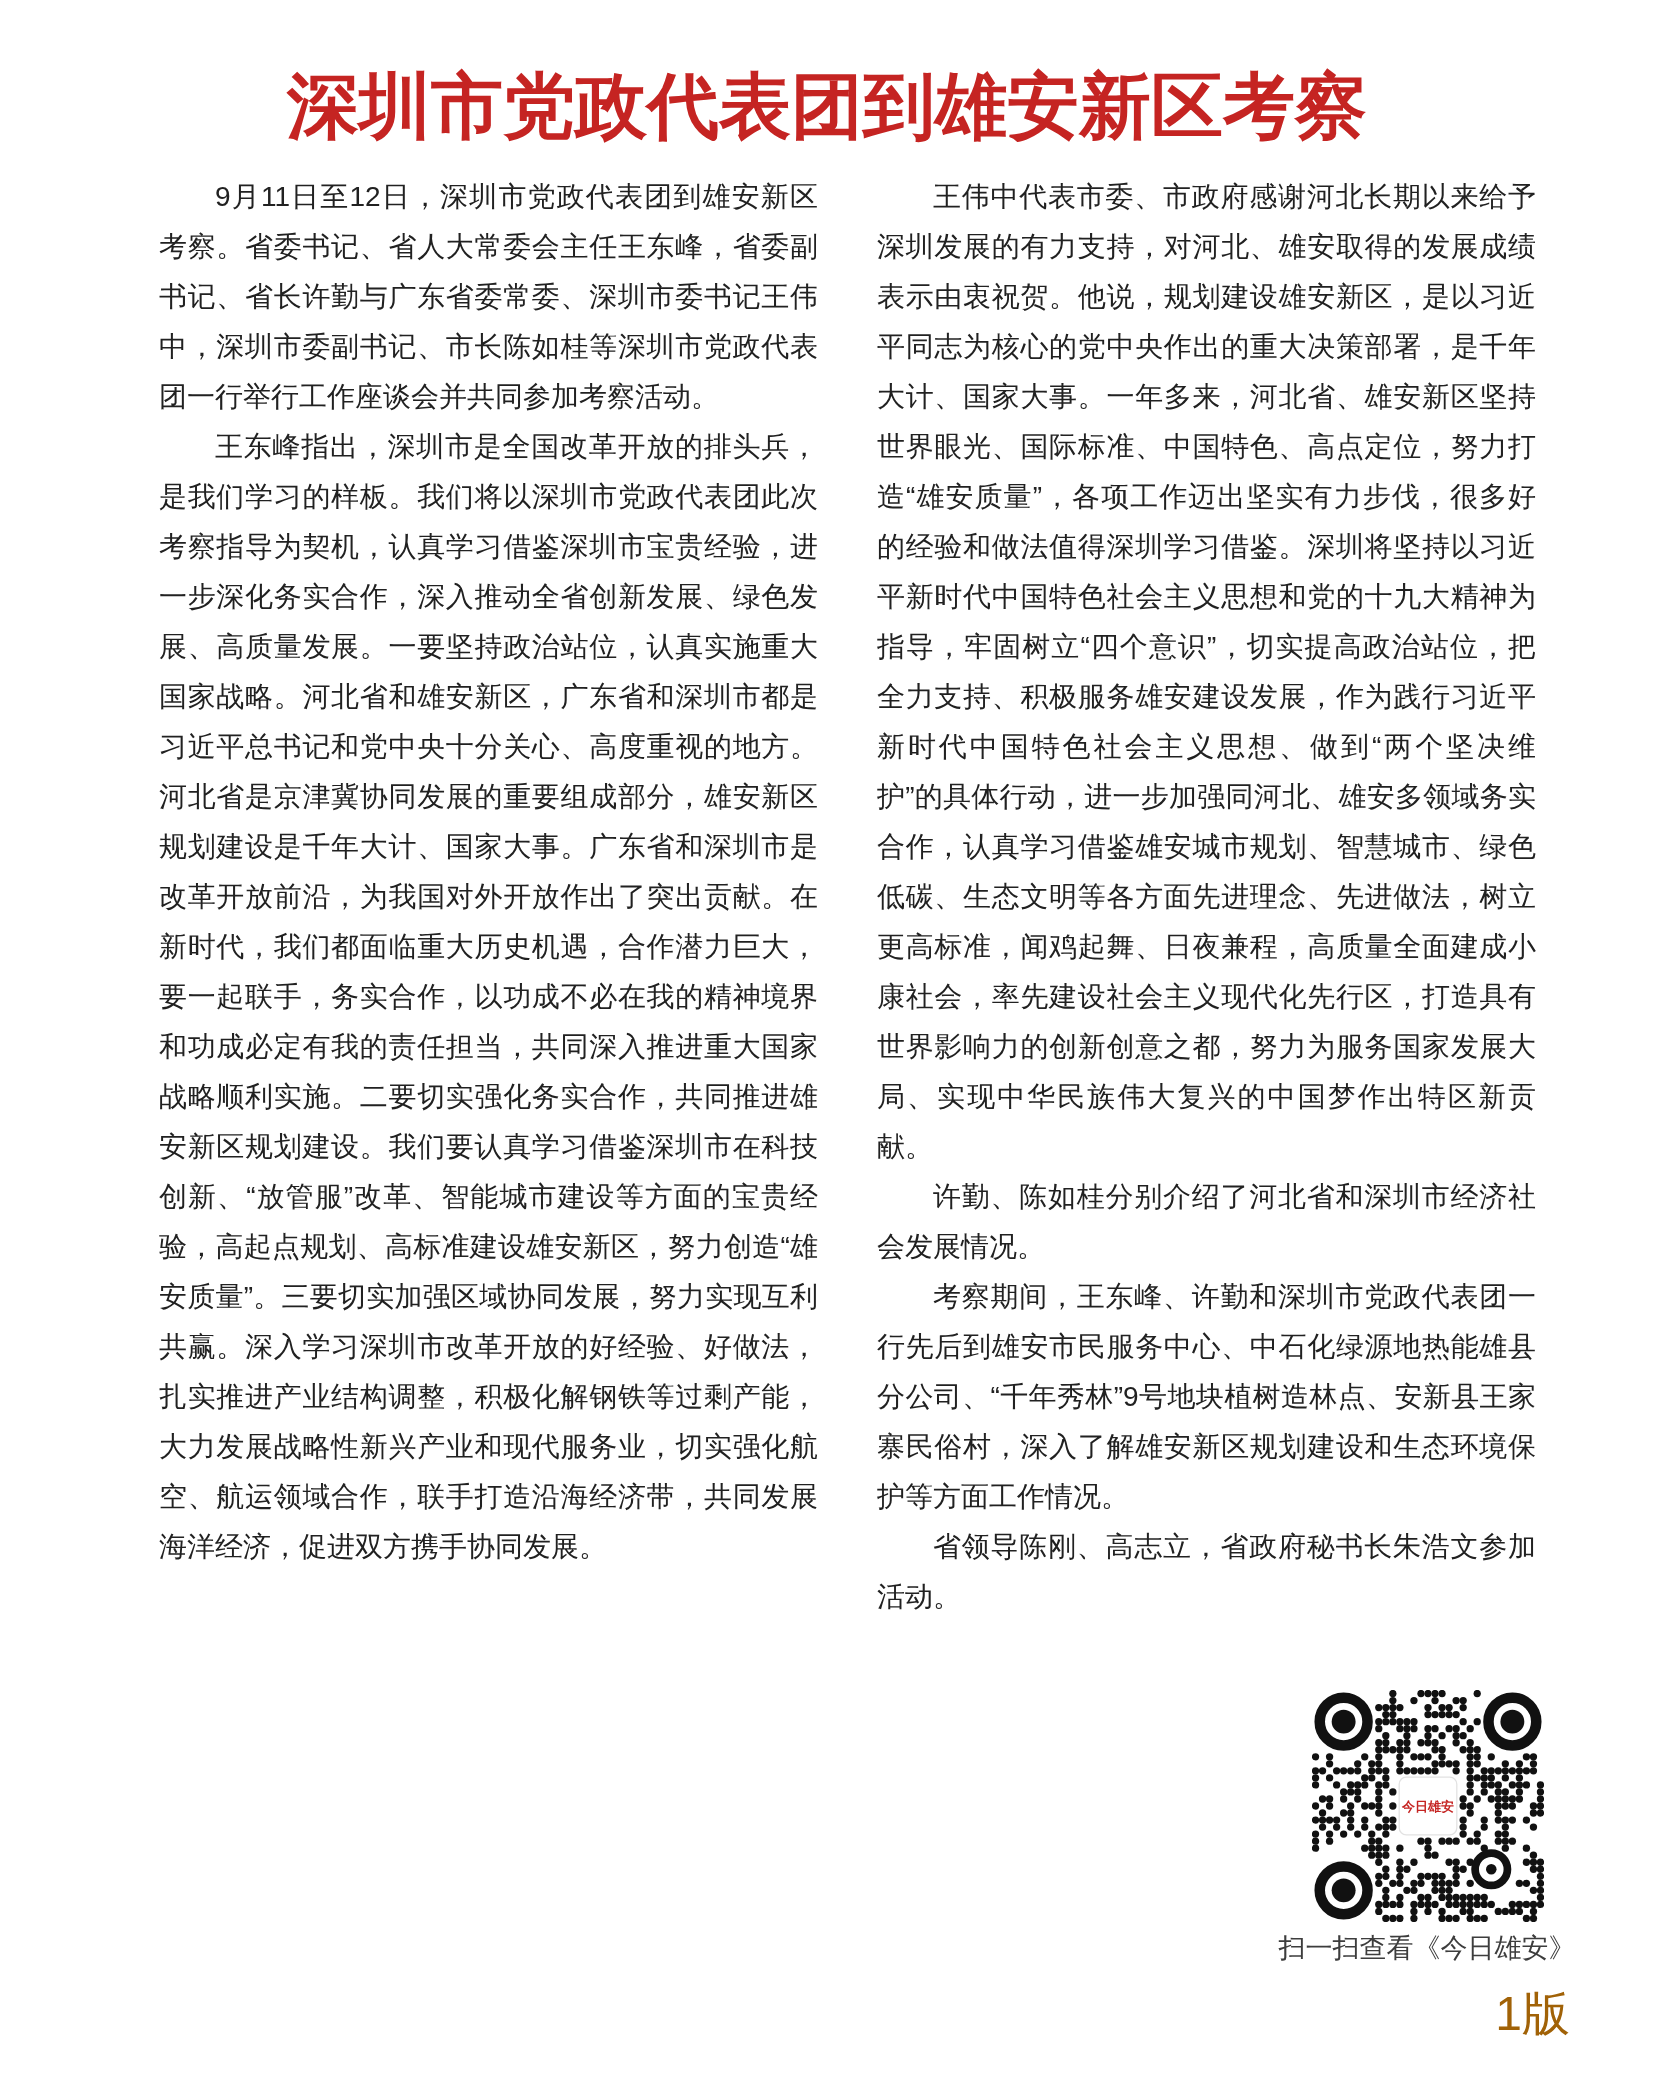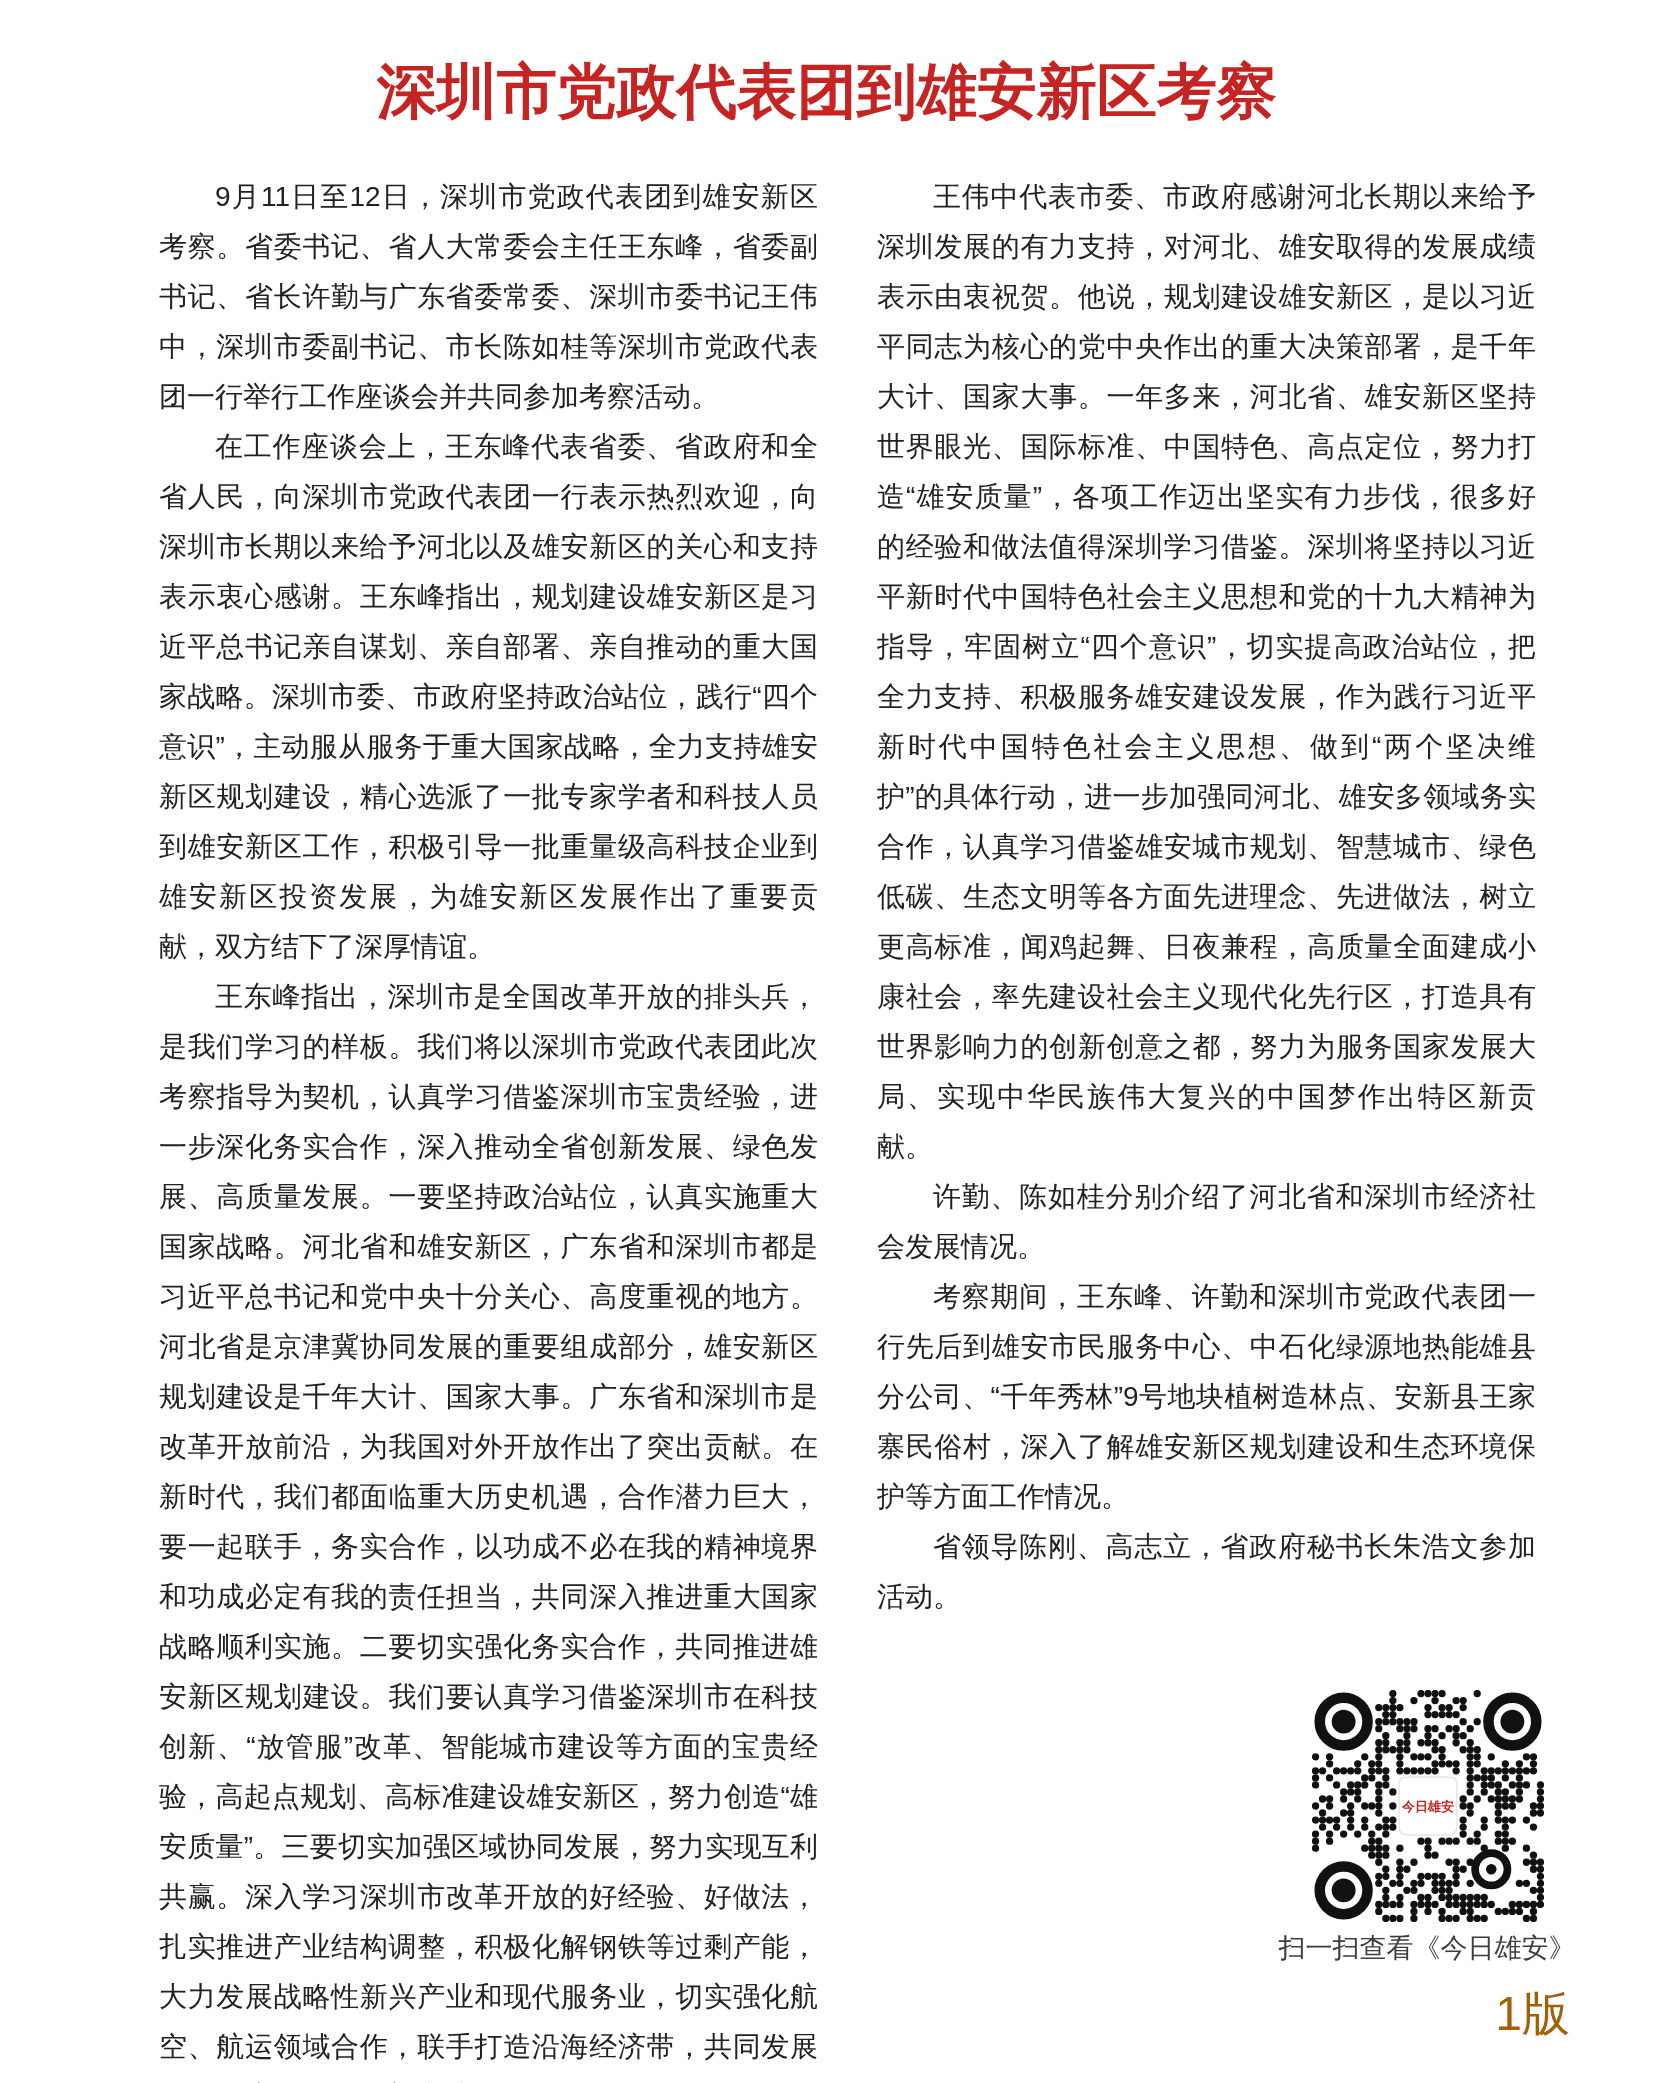--- a/index.html
+++ b/index.html
@@ -4,21 +4,21 @@
 <style>
   html,body{margin:0;padding:0;}
   body{background:#ffffff;font-family:"Liberation Sans","DejaVu Sans",sans-serif;}
   .page{position:relative;width:1654px;height:2083px;background:#ffffff;overflow:hidden;margin:0 auto;}
 
   .headline{
     position:absolute;top:16px;left:0;width:100%;
     text-align:center;
     font-family:"Liberation Serif","DejaVu Serif",serif;
     font-weight:900;
-    font-size:60px;
+    font-size:72px;
     line-height:1.2;
     color:#c52422;
     letter-spacing:0px;
     white-space:nowrap;
   }
 
   .columns{
     position:absolute;left:115px;top:172px;width:1421px;
     display:flex;gap:15px;
   }
@@ -67,21 +67,20 @@
 </head>
 <body>
 
 <div class="page">
 
   <h1 class="headline">深圳市党政代表团到雄安新区考察</h1>
 
   <div class="columns">
     <div class="col">
         <p>9月11日至12日，深圳市党政代表团到雄安新区考察。省委书记、省人大常委会主任王东峰，省委副书记、省长许勤与广东省委常委、深圳市委书记王伟中，深圳市委副书记、市长陈如桂等深圳市党政代表团一行举行工作座谈会并共同参加考察活动。</p>
-        <p>在工作座谈会上，王东峰代表省委、省政府和全省人民，向深圳市党政代表团一行表示热烈欢迎，向深圳市长期以来给予河北以及雄安新区的关心和支持表示衷心感谢。王东峰指出，规划建设雄安新区是习近平总书记亲自谋划、亲自部署、亲自推动的重大国家战略。深圳市委、市政府坚持政治站位，践行“四个意识”，主动服从服务于重大国家战略，全力支持雄安新区规划建设，精心选派了一批专家学者和科技人员到雄安新区工作，积极引导一批重量级高科技企业到雄安新区投资发展，为雄安新区发展作出了重要贡献，双方结下了深厚情谊。</p>
         <p>王东峰指出，深圳市是全国改革开放的排头兵，是我们学习的样板。我们将以深圳市党政代表团此次考察指导为契机，认真学习借鉴深圳市宝贵经验，进一步深化务实合作，深入推动全省创新发展、绿色发展、高质量发展。一要坚持政治站位，认真实施重大国家战略。河北省和雄安新区，广东省和深圳市都是习近平总书记和党中央十分关心、高度重视的地方。河北省是京津冀协同发展的重要组成部分，雄安新区规划建设是千年大计、国家大事。广东省和深圳市是改革开放前沿，为我国对外开放作出了突出贡献。在新时代，我们都面临重大历史机遇，合作潜力巨大，要一起联手，务实合作，以功成不必在我的精神境界和功成必定有我的责任担当，共同深入推进重大国家战略顺利实施。二要切实强化务实合作，共同推进雄安新区规划建设。我们要认真学习借鉴深圳市在科技创新、“放管服”改革、智能城市建设等方面的宝贵经验，高起点规划、高标准建设雄安新区，努力创造“雄安质量”。三要切实加强区域协同发展，努力实现互利共赢。深入学习深圳市改革开放的好经验、好做法，扎实推进产业结构调整，积极化解钢铁等过剩产能，大力发展战略性新兴产业和现代服务业，切实强化航空、航运领域合作，联手打造沿海经济带，共同发展海洋经济，促进双方携手协同发展。</p>
       </div>
     <div class="col">
         <p>王伟中代表市委、市政府感谢河北长期以来给予深圳发展的有力支持，对河北、雄安取得的发展成绩表示由衷祝贺。他说，规划建设雄安新区，是以习近平同志为核心的党中央作出的重大决策部署，是千年大计、国家大事。一年多来，河北省、雄安新区坚持世界眼光、国际标准、中国特色、高点定位，努力打造“雄安质量”，各项工作迈出坚实有力步伐，很多好的经验和做法值得深圳学习借鉴。深圳将坚持以习近平新时代中国特色社会主义思想和党的十九大精神为指导，牢固树立“四个意识”，切实提高政治站位，把全力支持、积极服务雄安建设发展，作为践行习近平新时代中国特色社会主义思想、做到“两个坚决维护”的具体行动，进一步加强同河北、雄安多领域务实合作，认真学习借鉴雄安城市规划、智慧城市、绿色低碳、生态文明等各方面先进理念、先进做法，树立更高标准，闻鸡起舞、日夜兼程，高质量全面建成小康社会，率先建设社会主义现代化先行区，打造具有世界影响力的创新创意之都，努力为服务国家发展大局、实现中华民族伟大复兴的中国梦作出特区新贡献。</p>
         <p>许勤、陈如桂分别介绍了河北省和深圳市经济社会发展情况。</p>
         <p>考察期间，王东峰、许勤和深圳市党政代表团一行先后到雄安市民服务中心、中石化绿源地热能雄县分公司、“千年秀林”9号地块植树造林点、安新县王家寨民俗村，深入了解雄安新区规划建设和生态环境保护等方面工作情况。</p>
         <p>省领导陈刚、高志立，省政府秘书长朱浩文参加活动。</p>
     </div>
   </div>
 

